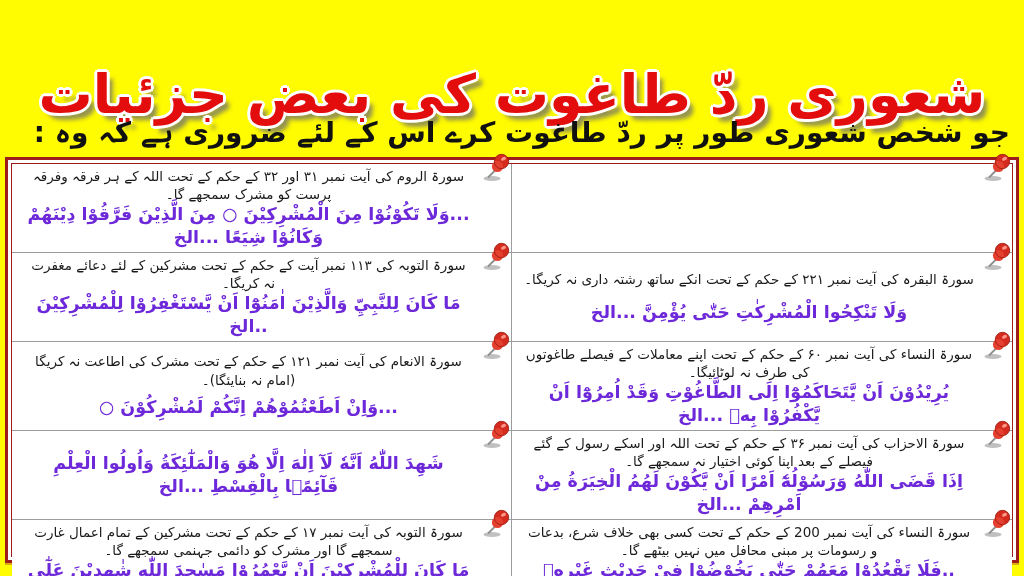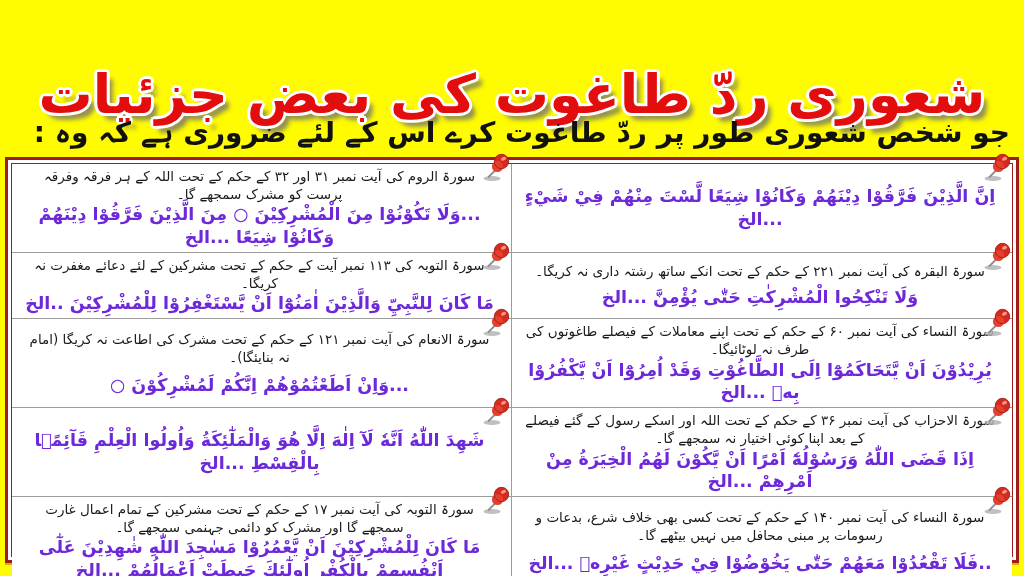--- a/index.html
+++ b/index.html
@@ -60,21 +60,21 @@
     grid-template-rows: repeat(5, 1fr);
     width: 100%; height: 100%;
   }
   .cell {
     position: relative;
     border-bottom: 1px solid #9C9C9C;
     display: flex;
     flex-direction: column;
     justify-content: space-evenly;
     align-items: center;
-    padding: 3px 16px 3px 12px;
+    padding: 3px 38px 3px 12px;
     box-sizing: border-box;
     background: #fff;
   }
   .cell.col-left { border-left: none; border-right: 1px solid #9C9C9C; }
   .cell.last-row { border-bottom: none; }
   .urdu {
     width: 100%;
     text-align: center;
     font-size: 13.5px;
     color: #1a1a1a;
@@ -113,21 +113,20 @@
         <span class="pin">
             <svg width="30" height="30" viewBox="0 0 30 30" xmlns="http://www.w3.org/2000/svg">
               <ellipse cx="9" cy="25.5" rx="8.5" ry="2.6" fill="#b5b5b5" opacity="0.85"></ellipse>
               <path d="M13.5 16 L5.5 24" stroke="#8f8f8f" stroke-width="1.8" stroke-linecap="round"></path>
               <circle cx="18.5" cy="8.5" r="7.2" fill="#D42B1E"></circle>
               <circle cx="14.5" cy="13.5" r="5.6" fill="#e4402f"></circle>
               <circle cx="18.5" cy="8.5" r="7.2" fill="none" stroke="#97150a" stroke-width="0.8"></circle>
               <ellipse cx="20.5" cy="5.8" rx="2.6" ry="1.7" fill="#ff9d8d" opacity="0.95" transform="rotate(-25 20.5 5.8)"></ellipse>
             </svg>
           </span>
-        <div class="arabic">اِنَّ الَّذِيْنَ فَرَّقُوْا دِيْنَهُمْ وَكَانُوْا شِيَعًا لَّسْتَ مِنْهُمْ فِيْ شَيْءٍ ...الخ</div>
       </div>
       <div class="cell col-left">
         <span class="pin">
             <svg width="30" height="30" viewBox="0 0 30 30" xmlns="http://www.w3.org/2000/svg">
               <ellipse cx="9" cy="25.5" rx="8.5" ry="2.6" fill="#b5b5b5" opacity="0.85"></ellipse>
               <path d="M13.5 16 L5.5 24" stroke="#8f8f8f" stroke-width="1.8" stroke-linecap="round"></path>
               <circle cx="18.5" cy="8.5" r="7.2" fill="#D42B1E"></circle>
               <circle cx="14.5" cy="13.5" r="5.6" fill="#e4402f"></circle>
               <circle cx="18.5" cy="8.5" r="7.2" fill="none" stroke="#97150a" stroke-width="0.8"></circle>
               <ellipse cx="20.5" cy="5.8" rx="2.6" ry="1.7" fill="#ff9d8d" opacity="0.95" transform="rotate(-25 20.5 5.8)"></ellipse>
@@ -227,21 +226,21 @@
         <span class="pin">
             <svg width="30" height="30" viewBox="0 0 30 30" xmlns="http://www.w3.org/2000/svg">
               <ellipse cx="9" cy="25.5" rx="8.5" ry="2.6" fill="#b5b5b5" opacity="0.85"></ellipse>
               <path d="M13.5 16 L5.5 24" stroke="#8f8f8f" stroke-width="1.8" stroke-linecap="round"></path>
               <circle cx="18.5" cy="8.5" r="7.2" fill="#D42B1E"></circle>
               <circle cx="14.5" cy="13.5" r="5.6" fill="#e4402f"></circle>
               <circle cx="18.5" cy="8.5" r="7.2" fill="none" stroke="#97150a" stroke-width="0.8"></circle>
               <ellipse cx="20.5" cy="5.8" rx="2.6" ry="1.7" fill="#ff9d8d" opacity="0.95" transform="rotate(-25 20.5 5.8)"></ellipse>
             </svg>
           </span>
-        <div class="urdu">سورۃ النساء کی آیت نمبر ۱۴۰ کے حکم کے تحت کسی بھی خلاف شرع، بدعات و رسومات پر مبنی محافل میں نہیں بیٹھے گا۔</div>
+        <div class="urdu">سورۃ النساء کی آیت نمبر 200 کے حکم کے تحت کسی بھی خلاف شرع، بدعات و رسومات پر مبنی محافل میں نہیں بیٹھے گا۔</div>
         <div class="arabic">..فَلَا تَقْعُدُوْا مَعَهُمْ حَتّٰى يَخُوْضُوْا فِيْ حَدِيْثٍ غَيْرِهٖ ...الخ</div>
       </div>
       <div class="cell col-left last-row">
         <span class="pin">
             <svg width="30" height="30" viewBox="0 0 30 30" xmlns="http://www.w3.org/2000/svg">
               <ellipse cx="9" cy="25.5" rx="8.5" ry="2.6" fill="#b5b5b5" opacity="0.85"></ellipse>
               <path d="M13.5 16 L5.5 24" stroke="#8f8f8f" stroke-width="1.8" stroke-linecap="round"></path>
               <circle cx="18.5" cy="8.5" r="7.2" fill="#D42B1E"></circle>
               <circle cx="14.5" cy="13.5" r="5.6" fill="#e4402f"></circle>
               <circle cx="18.5" cy="8.5" r="7.2" fill="none" stroke="#97150a" stroke-width="0.8"></circle>

